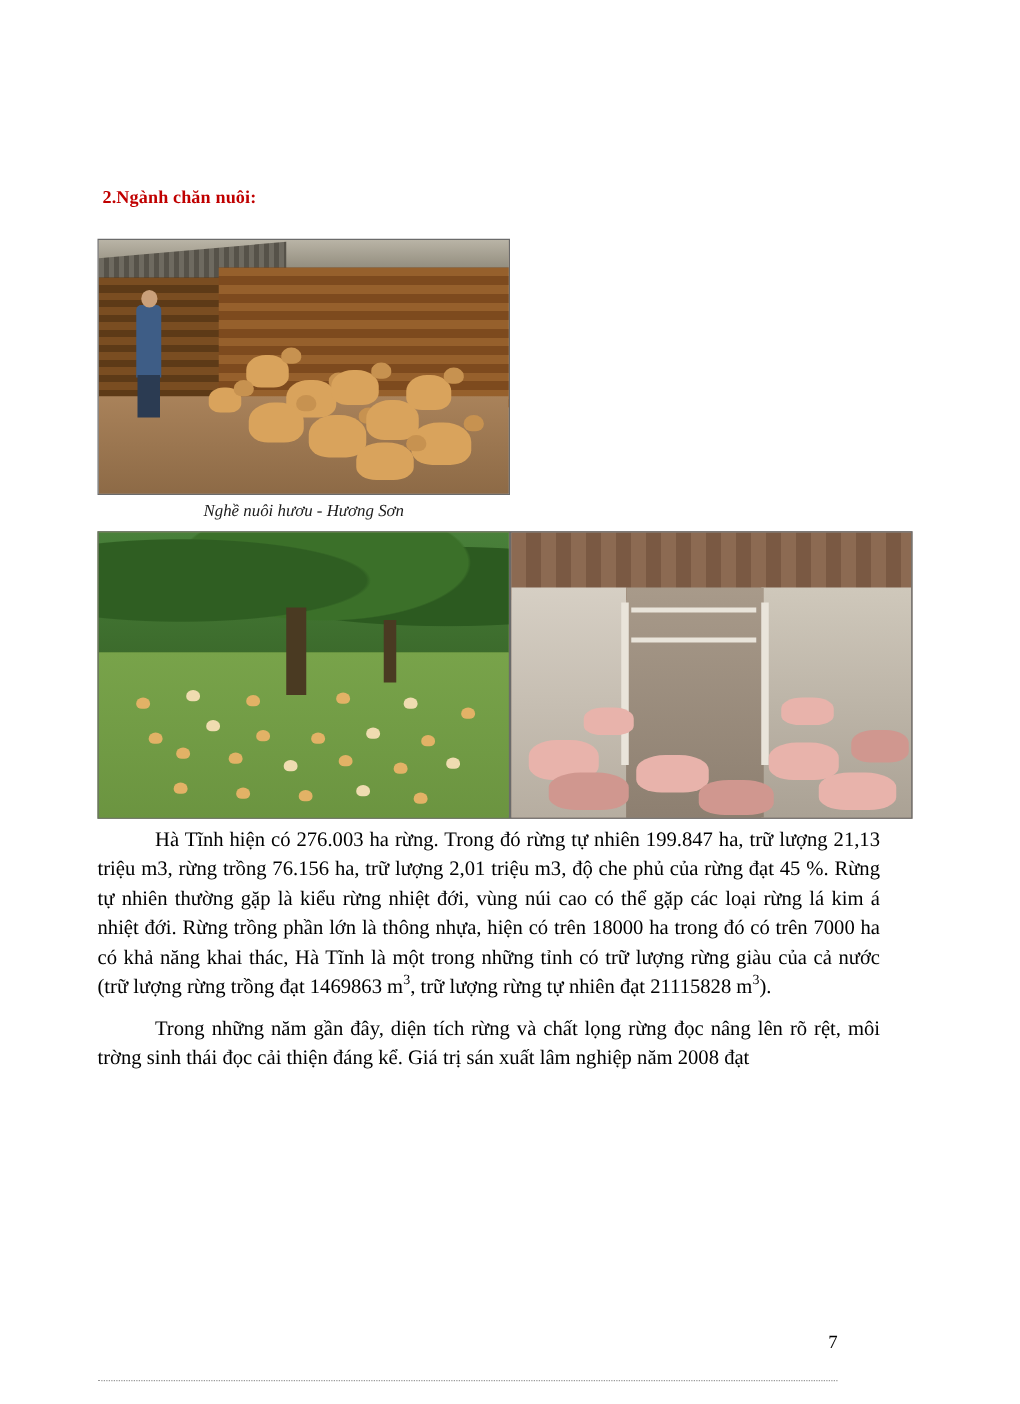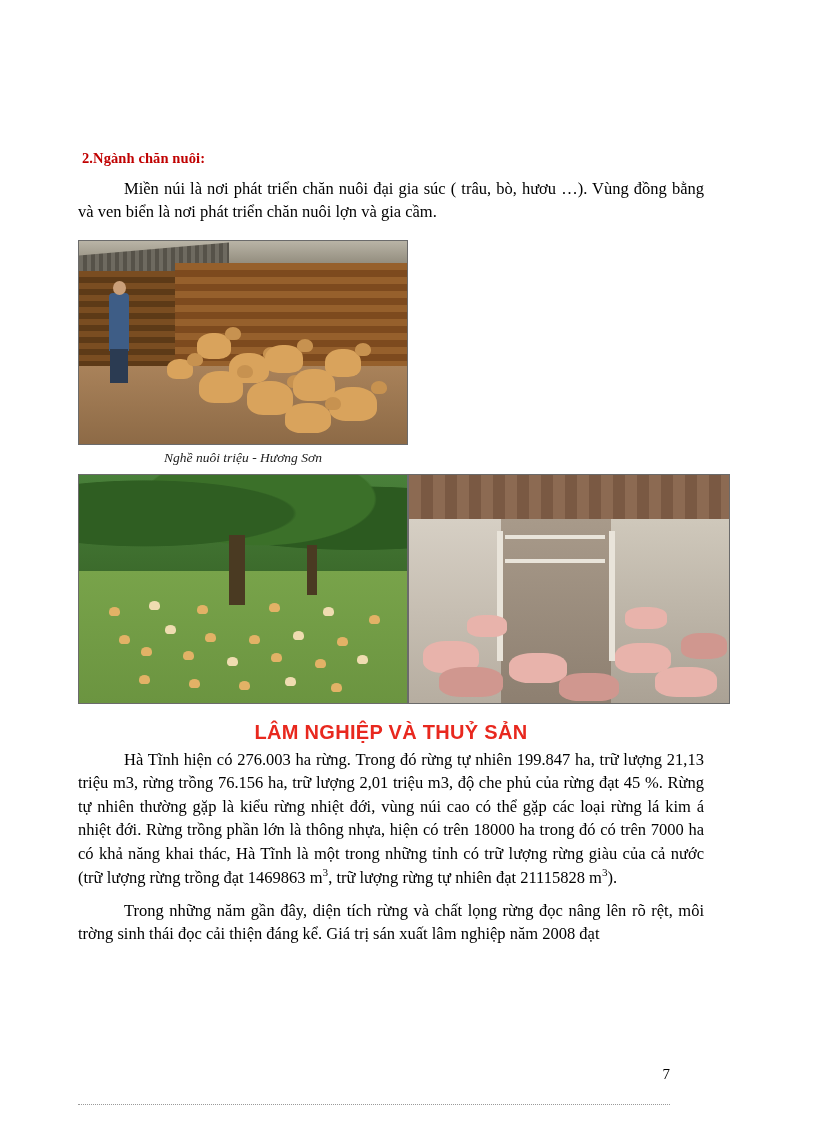--- a/index.html
+++ b/index.html
@@ -158,21 +158,20 @@
 </head>
 <body>
 
 <div class="page">
 
   <div class="heading-red">2.Ngành chăn nuôi:</div>
 
 
   <div class="spacer-sm"></div>
 
-  <p class="para">Miền núi là nơi phát triển chăn nuôi đại gia súc ( trâu, bò, hươu …). Vùng đồng bằng và ven biển là nơi phát triển chăn nuôi lợn và gia cầm.</p>
 
   <div class="spacer-md"></div>
 
   <div class="img-row">
 
     <div class="img-block">
       <div class="photo p1">
         <div class="sky"></div>
         <div class="roof"></div>
         <div class="barn2"></div>
@@ -185,21 +184,21 @@
         <div class="deer" style="left:150px; top:112px; width:40px; height:30px;"></div>
         <div class="deer" style="left:186px; top:104px; width:38px; height:28px;"></div>
         <div class="deer" style="left:120px; top:130px; width:44px; height:32px;"></div>
         <div class="deer" style="left:168px; top:140px; width:46px; height:34px;"></div>
         <div class="deer" style="left:214px; top:128px; width:42px; height:32px;"></div>
         <div class="deer" style="left:246px; top:108px; width:36px; height:28px;"></div>
         <div class="deer" style="left:250px; top:146px; width:48px; height:34px;"></div>
         <div class="deer" style="left:206px; top:162px; width:46px; height:30px;"></div>
         <div class="deer" style="left:88px; top:118px; width:26px; height:20px;"></div>
       </div>
-      <div class="caption">Nghề nuôi triệu - Hương Sơn</div>
+      <div class="caption">Nghề nuôi hươu - Hương Sơn</div>
     </div>
 
 
   </div>
 
   <div class="spacer-sm"></div>
 
   <div class="img-row">
 
     <div class="img-block">
@@ -253,21 +252,20 @@
         <div class="pig" style="left:246px; top:192px; width:62px; height:30px;"></div>
         <div class="pig d" style="left:272px; top:158px; width:46px; height:26px;"></div>
         <div class="pig" style="left:58px; top:140px; width:40px; height:22px;"></div>
         <div class="pig" style="left:216px; top:132px; width:42px; height:22px;"></div>
       </div>
       <div class="caption"></div>
     </div>
 
   </div>
 
-  <div class="section-title">LÂM NGHIỆP VÀ THUỶ SẢN</div>
 
 
   <p class="para"><span>Hà Tĩnh hiện có 276.003 ha rừng. Trong đó rừng tự nhiên 199.847 ha, trữ lượng 21,13 triệu m3, rừng trồng 76.156 ha, trữ lượng 2,01 triệu m3, độ che phủ của rừng đạt 45 %. Rừng tự nhiên thường gặp là kiểu rừng nhiệt đới, vùng núi cao có thể gặp các loại rừng lá kim á nhiệt đới. Rừng trồng phần lớn là thông nhựa, hiện có trên 18000 ha trong đó có trên 7000 ha có khả năng khai thác, Hà Tĩnh là một trong những tỉnh có trữ lượng rừng giàu của cả nước (trữ lượng rừng trồng đạt 1469863 m</span><sup>3</sup><span>, trữ lượng rừng tự nhiên đạt 21115828 m</span><sup>3</sup><span>).</span></p>
 
   <div class="spacer-sm"></div>
 
   <p class="para tight">Trong những năm gần đây, diện tích rừng và chất lọng   rừng đọc  nâng lên rõ rệt, môi trờng   sinh thái đọc  cải thiện đáng kể. Giá trị sán xuất lâm nghiệp năm 2008 đạt</p>
 
   <div class="page-number">7</div>
   <div class="footer-dots"></div>

